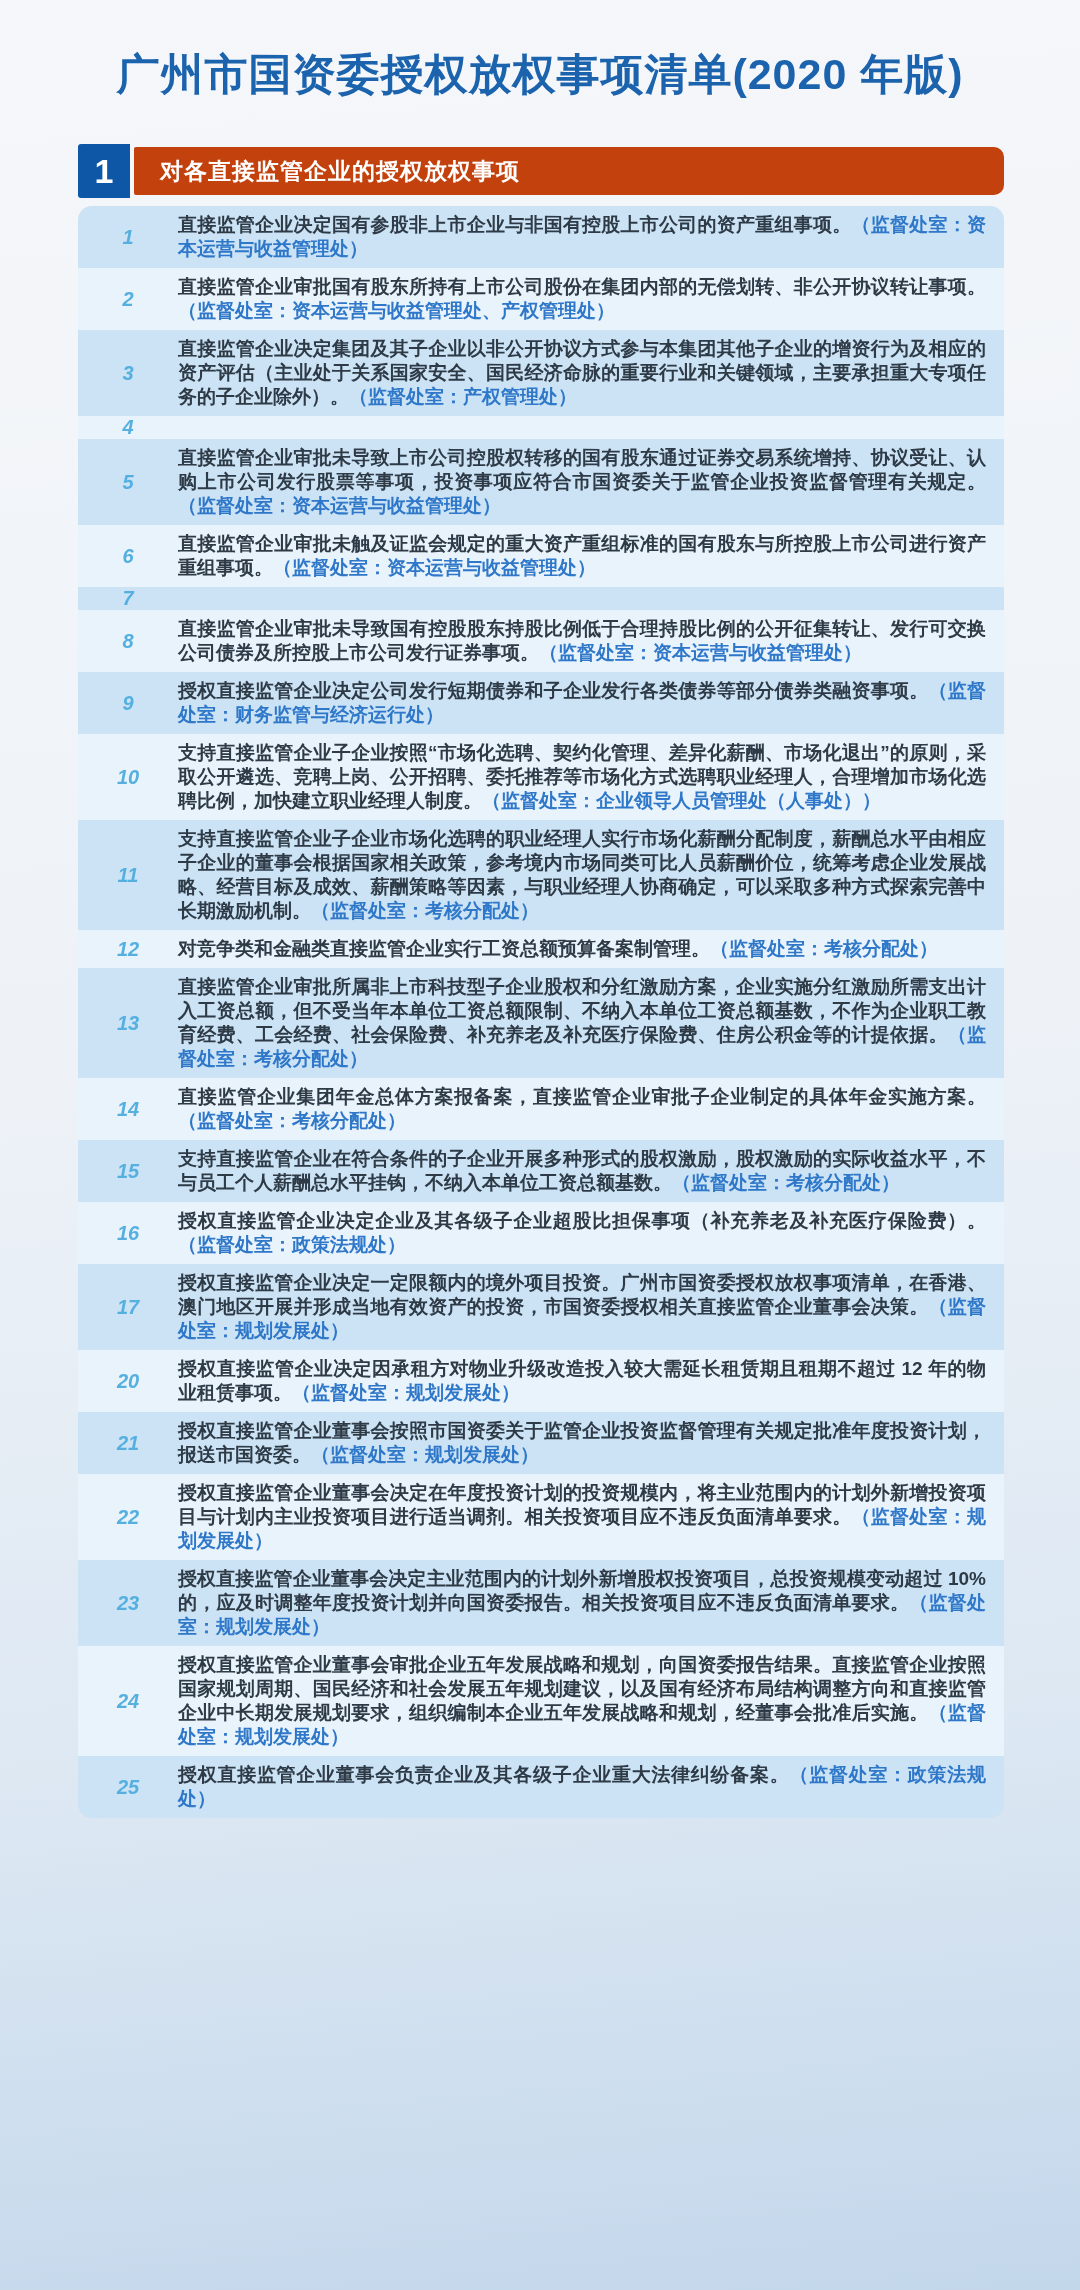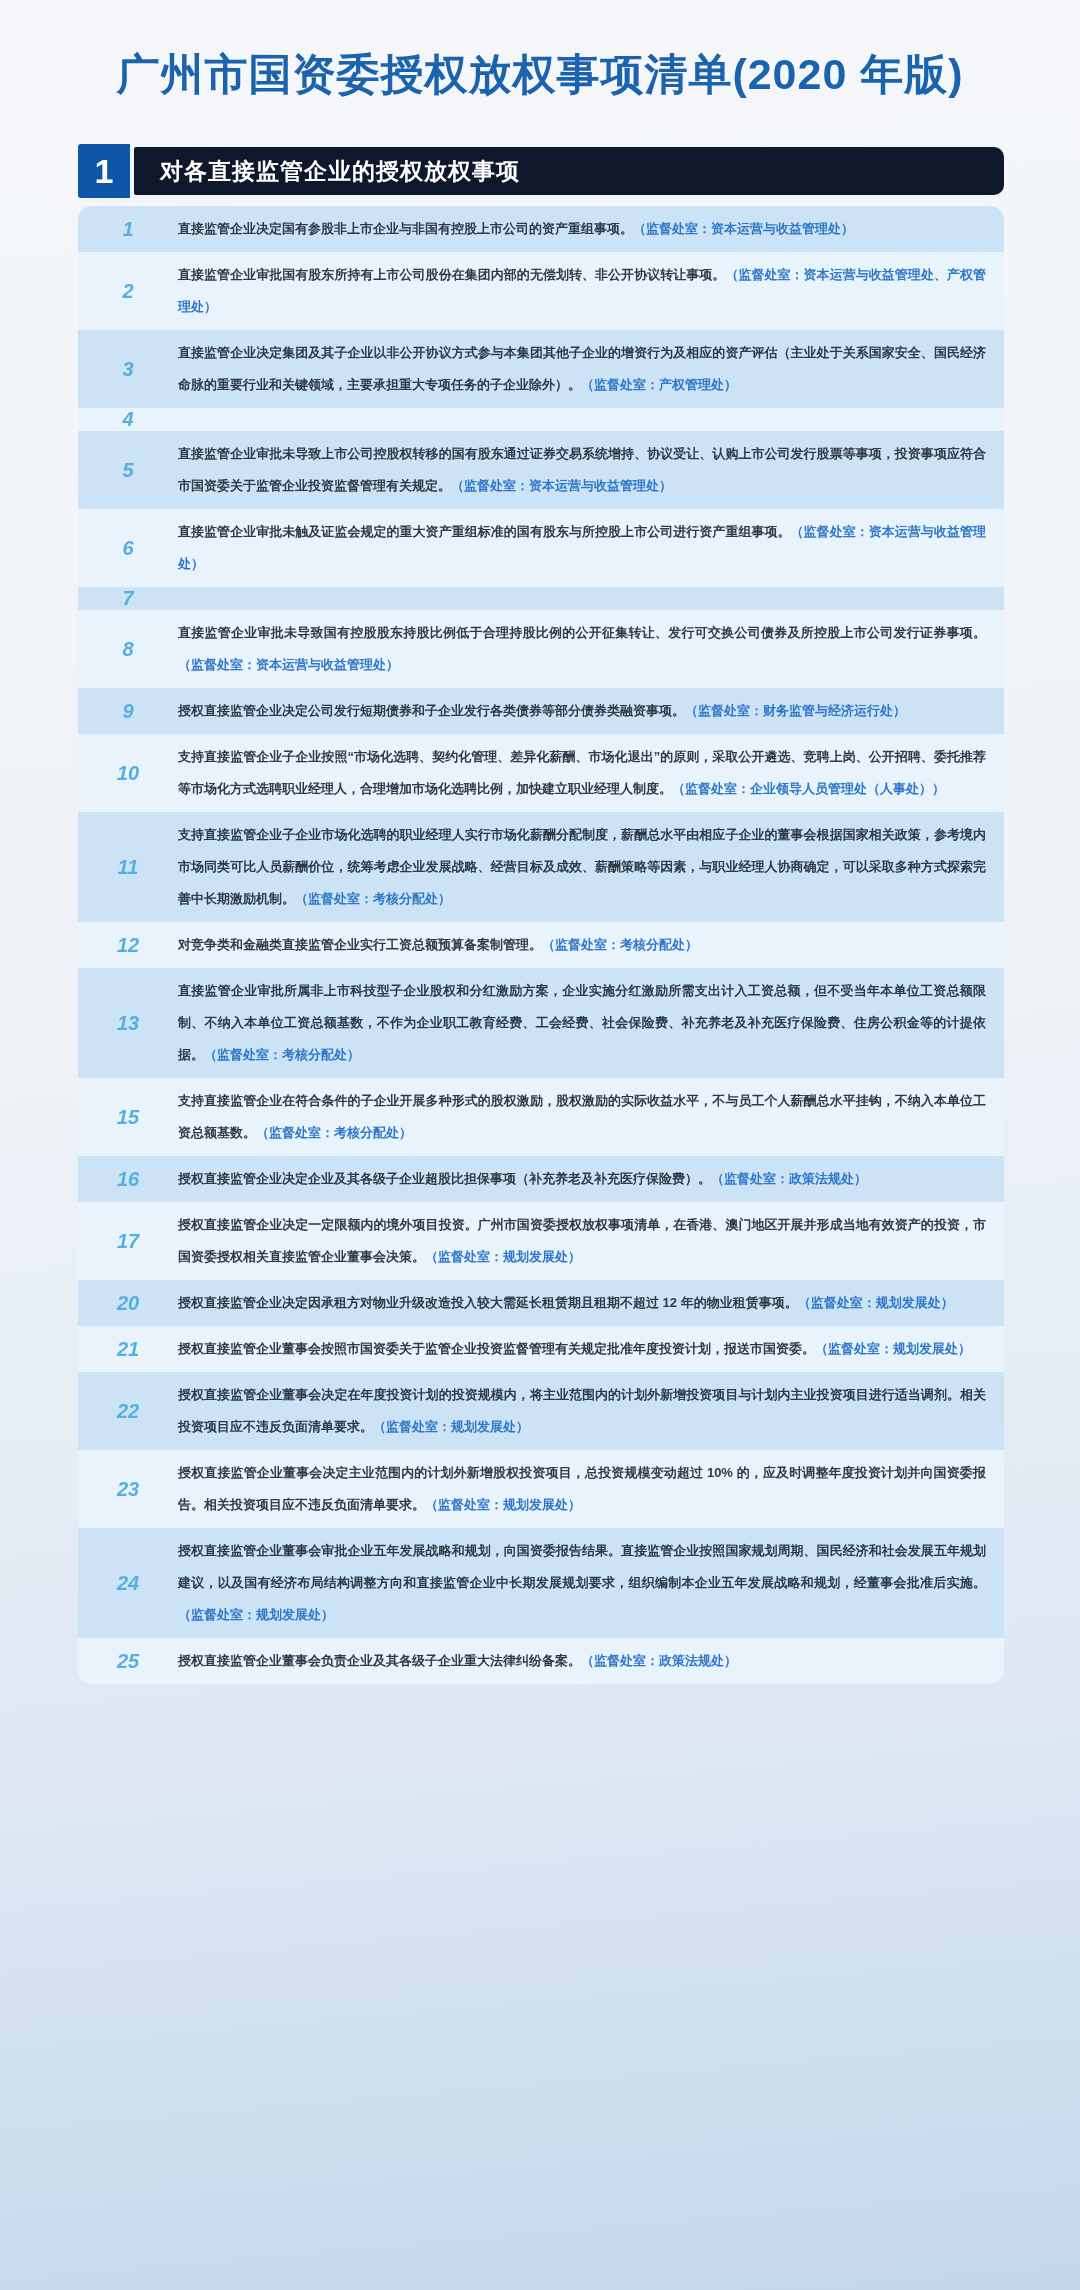--- a/index.html
+++ b/index.html
@@ -34,21 +34,21 @@
     color: #ffffff;
     font-size: 34px;
     font-weight: 800;
     display: flex;
     align-items: center;
     justify-content: center;
     border-radius: 3px 0 0 3px;
   }
   .section-bar {
     flex: 1;
-    background: #0f172a;
+    background: #c2410c;
     color: #ffffff;
     font-size: 23px;
     font-weight: 700;
     display: flex;
     align-items: center;
     padding-left: 26px;
     margin: 3px 0 3px 4px;
     border-radius: 2px 10px 10px 2px;
     letter-spacing: 1px;
   }
@@ -67,22 +67,22 @@
     flex: 0 0 100px;
     text-align: center;
     color: #55b0e0;
     font-size: 20px;
     font-style: italic;
     font-weight: 600;
   }
   .row-text {
     flex: 1;
     padding: 7px 18px 7px 0;
-    font-size: 13px;
-    line-height: 32px;
+    font-size: 19px;
+    line-height: 24px;
     color: #2e3a46;
     text-align: justify;
     font-weight: 600;
   }
   .dept { color: #2e77c9; }
 </style>
 </head>
 <body>
 
 <h1 class="page-title">广州市国资委授权放权事项清单(2020 年版)</h1>
@@ -149,20 +149,24 @@
   <div class="row">
     <div class="row-num">12</div>
     <div class="row-text"><span>对竞争类和金融类直接监管企业实行工资总额预算备案制管理。</span><span class="dept">（监督处室：考核分配处）</span></div>
   </div>
 
   <div class="row">
     <div class="row-num">13</div>
     <div class="row-text"><span>直接监管企业审批所属非上市科技型子企业股权和分红激励方案，企业实施分红激励所需支出计入工资总额，但不受当年本单位工资总额限制、不纳入本单位工资总额基数，不作为企业职工教育经费、工会经费、社会保险费、补充养老及补充医疗保险费、住房公积金等的计提依据。</span><span class="dept">（监督处室：考核分配处）</span></div>
   </div>
 
+  <div class="row">
+    <div class="row-num">14</div>
+    <div class="row-text"><span>直接监管企业集团年金总体方案报备案，直接监管企业审批子企业制定的具体年金实施方案。</span><span class="dept">（监督处室：考核分配处）</span></div>
+  </div>
 
   <div class="row">
     <div class="row-num">15</div>
     <div class="row-text"><span>支持直接监管企业在符合条件的子企业开展多种形式的股权激励，股权激励的实际收益水平，不与员工个人薪酬总水平挂钩，不纳入本单位工资总额基数。</span><span class="dept">（监督处室：考核分配处）</span></div>
   </div>
 
   <div class="row">
     <div class="row-num">16</div>
     <div class="row-text"><span>授权直接监管企业决定企业及其各级子企业超股比担保事项（补充养老及补充医疗保险费）。</span><span class="dept">（监督处室：政策法规处）</span></div>
   </div>

